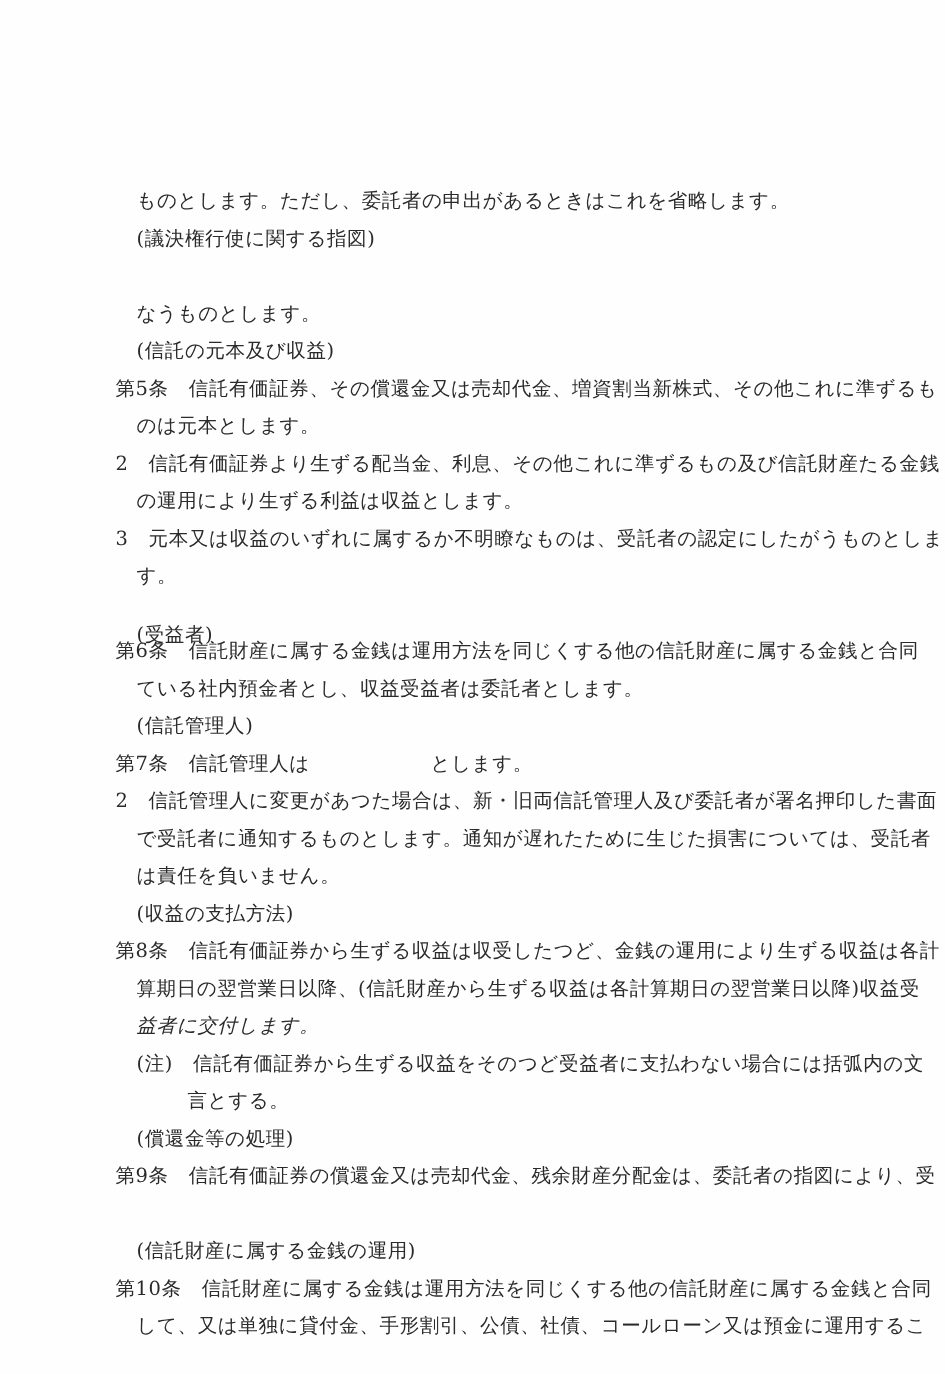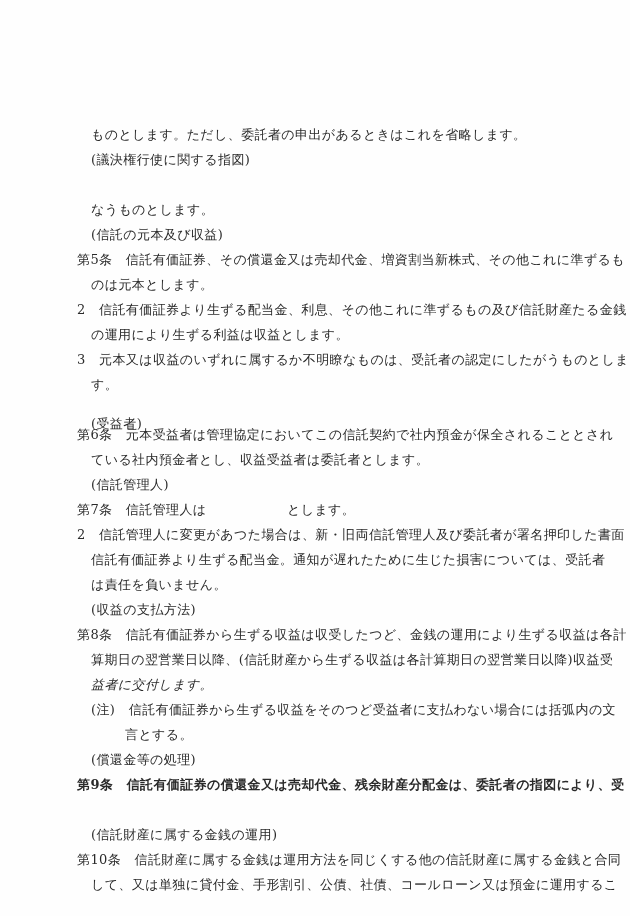--- a/index.html
+++ b/index.html
@@ -31,31 +31,31 @@
   <div class="line l1" style="top:113px;">(議決権行使に関する指図)</div>
   <div class="line l1" style="top:163px;">なうものとします。</div>
   <div class="line l1" style="top:188px;text-align:center;">(信託の元本及び収益)</div>
   <div class="line l0 justify" style="top:213px;">第5条　信託有価証券、その償還金又は売却代金、増資割当新株式、その他これに準ずるも</div>
   <div class="line l1" style="top:238px;">のは元本とします。</div>
   <div class="line l0 justify" style="top:263px;">2　信託有価証券より生ずる配当金、利息、その他これに準ずるもの及び信託財産たる金銭</div>
   <div class="line l1" style="top:288px;">の運用により生ずる利益は収益とします。</div>
   <div class="line l0 justify" style="top:313px;">3　元本又は収益のいずれに属するか不明瞭なものは、受託者の認定にしたがうものとしま</div>
   <div class="line l1" style="top:338px;">す。</div>
   <div class="line l1" style="top:377px;">(受益者)</div>
-  <div class="line l0 justify" style="top:388px;">第6条　元本受益者は管理協定においてこの信託契約で社内預金が保全されることとされ</div>
+  <div class="line l0 justify" style="top:388px;">第6条　信託財産に属する金銭は運用方法を同じくする他の信託財産に属する金銭と合同</div>
   <div class="line l1" style="top:413px;">ている社内預金者とし、収益受益者は委託者とします。</div>
   <div class="line l1" style="top:438px;">(信託管理人)</div>
   <div class="line l0" style="top:463px;">第7条　信託管理人は　　　　　　とします。</div>
   <div class="line l0 justify" style="top:488px;">2　信託管理人に変更があつた場合は、新・旧両信託管理人及び委託者が署名押印した書面</div>
-  <div class="line l1 justify1" style="top:513px;">信託有価証券より生ずる配当金。通知が遅れたために生じた損害については、受託者</div>
+  <div class="line l1 justify1" style="top:513px;">で受託者に通知するものとします。通知が遅れたために生じた損害については、受託者</div>
   <div class="line l1" style="top:538px;">は責任を負いません。</div>
   <div class="line l1" style="top:563px;">(収益の支払方法)</div>
   <div class="line l0 justify" style="top:588px;">第8条　信託有価証券から生ずる収益は収受したつど、金銭の運用により生ずる収益は各計</div>
   <div class="line l1 justify1" style="top:613px;">算期日の翌営業日以降、(信託財産から生ずる収益は各計算期日の翌営業日以降)収益受</div>
   <div class="line l1" style="top:638px;font-style:italic;">益者に交付します。</div>
   <div class="line l1 justify-note" style="top:663px;">(注)　信託有価証券から生ずる収益をそのつど受益者に支払わない場合には括弧内の文</div>
   <div class="line l2" style="top:688px;">言とする。</div>
   <div class="line l1" style="top:713px;">(償還金等の処理)</div>
-  <div class="line l0 justify" style="top:738px;font-weight:bold;">第9条　信託有価証券の償還金又は売却代金、残余財産分配金は、委託者の指図により、受</div>
+  <div class="line l0 justify" style="top:738px;">第9条　信託有価証券の償還金又は売却代金、残余財産分配金は、委託者の指図により、受</div>
   <div class="line l1" style="top:788px;">(信託財産に属する金銭の運用)</div>
   <div class="line l0 justify" style="top:813px;">第10条　信託財産に属する金銭は運用方法を同じくする他の信託財産に属する金銭と合同</div>
   <div class="line l1 justify1" style="top:838px;">して、又は単独に貸付金、手形割引、公債、社債、コールローン又は預金に運用するこ</div>
 </div>
 
 </body></html>

